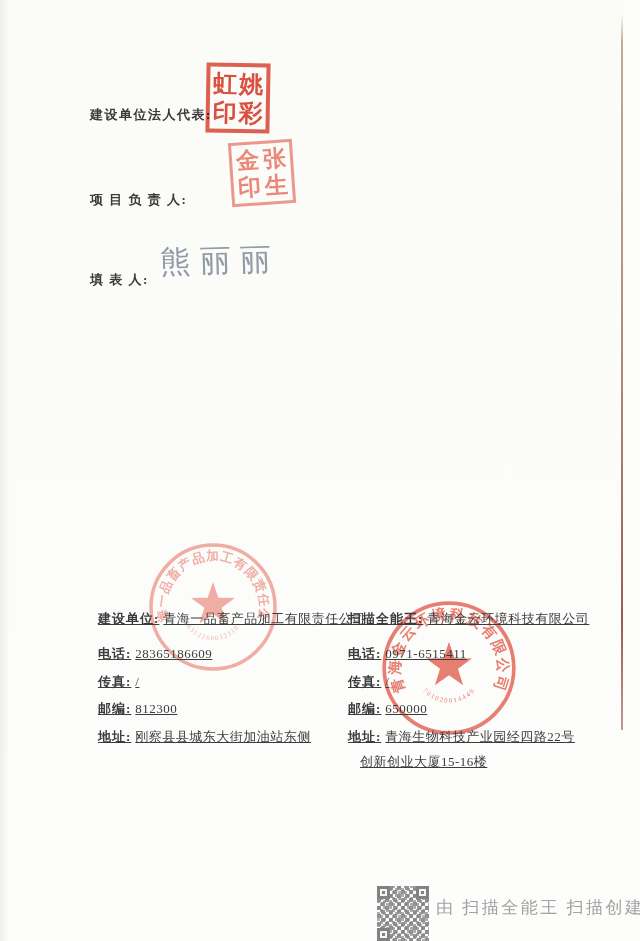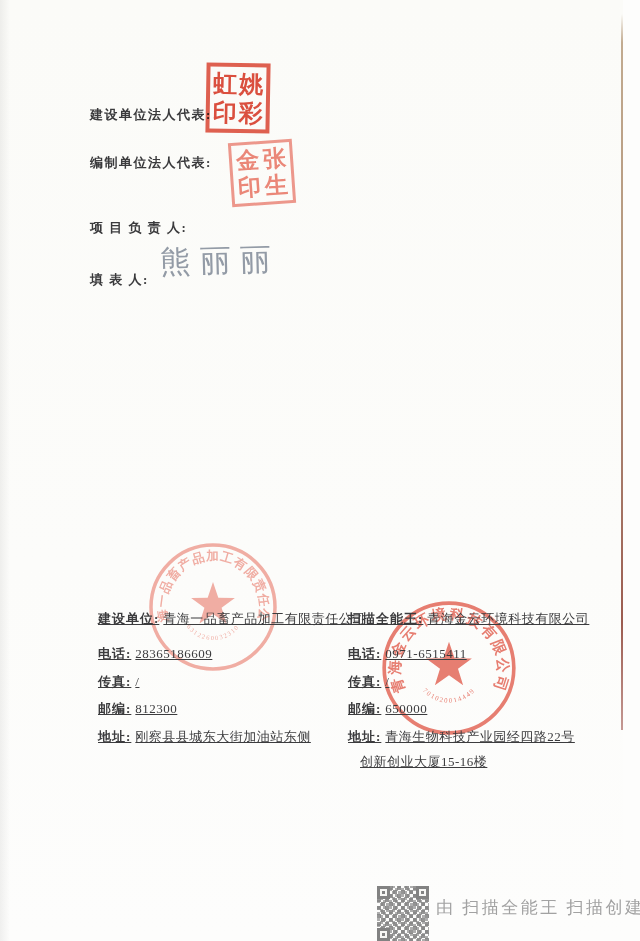--- a/index.html
+++ b/index.html
@@ -99,22 +99,21 @@
 </style>
 </head>
 <body>
 
 <div class="paper">
   <div class="edge-shade-left"></div>
   <div class="edge-strip-right"></div>
   <div class="scan-line"></div>
 
   <div class="toplabel" style="top:106px">建设单位法人代表:</div>
-  <div class="toplabel" style="top:154px">编制单位法人代表:</div>
-  <div class="toplabel" style="top:219px">项 目 负 责 人:</div>
+  <div class="toplabel" style="top:191px">项 目 负 责 人:</div>
   <div class="toplabel" style="top:271px">填 表 人:</div>
 
   <div class="handwriting">熊丽丽</div>
 
   <div class="seal-square seal-sq-1">
     <span>虹</span>
     <span>姚</span>
     <span>印</span>
     <span>彩</span>
   </div>

